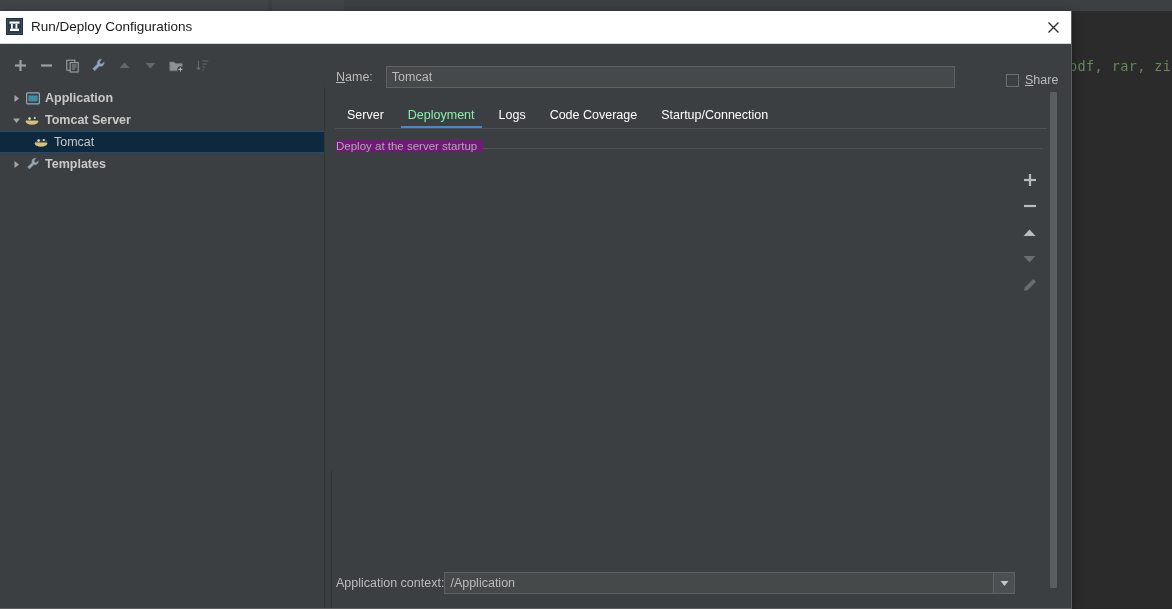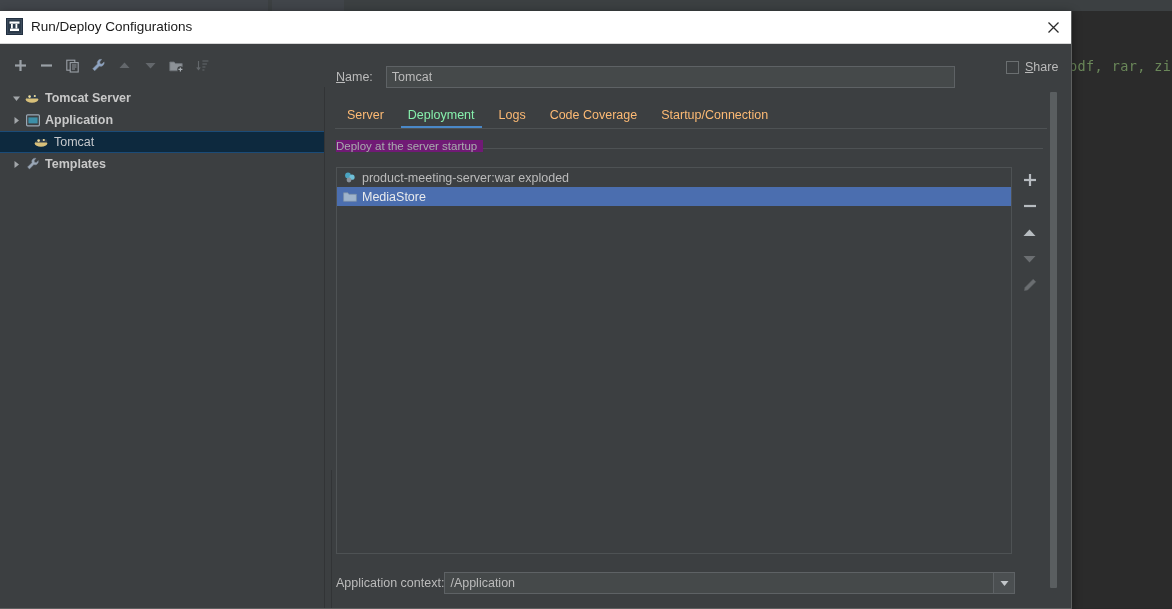--- a/index.html
+++ b/index.html
@@ -156,21 +156,21 @@
   .text-field {
     width: 569px; height: 22px;
     background: #45494a;
     border: 1px solid #5e6265;
     box-sizing: border-box;
     color: #bbbbbb; font-size: 12.5px;
     font-family: "Liberation Sans", sans-serif;
     padding: 0 5px; outline: none;
   }
   .share-wrap {
-    position: absolute; left: 676px; top: 16px;
+    position: absolute; left: 676px; top: 29px;
     display: flex; align-items: center; cursor: pointer;
   }
   .cbox {
     width: 13px; height: 13px;
     border: 1px solid #6b6f71;
     background: #3c3f41;
     box-sizing: border-box;
     margin-right: 6px;
   }
   .share-label { font-size: 12.5px; color: #bbbbbb; }
@@ -180,21 +180,21 @@
   .tabs {
     position: absolute; left: 5px; top: 56px;
     width: 712px; height: 28px;
     display: flex; align-items: flex-end;
     border-bottom: 1px solid #4e5254;
   }
   .tab {
     position: relative;
     padding: 0 12px; height: 27px;
     display: flex; align-items: center;
-    font-size: 12.5px; color: #fdba74;
+    font-size: 12.5px; color: #ffffff;
     cursor: pointer; white-space: nowrap;
   }
   .tab.active { color: #86efac; }
   .tab.active::after {
     content: ""; position: absolute;
     left: 5px; right: 5px; bottom: 0; height: 2px;
     background: #4a88c7;
   }
 
   
@@ -371,47 +371,47 @@
           <path d="M6.4 2h6M6.4 5h4.5M6.4 8h3M6.4 11h2" stroke="#9aa0a6" stroke-width="1.1"></path>
         </svg>
       </div>
     </div>
 
     <div class="tree-panel">
 
       <div class="tree-row bold">
         <span class="tree-arrow">
           <svg width="9" height="9" viewBox="0 0 9 9">
+              <path d="M2.5 1 L7 4.5 L2.5 8 Z" fill="#a2a6a9"></path>
+            </svg>
+        </span>
+        <span class="tree-ico">
+          <svg width="14" height="13" viewBox="0 0 14 13">
+            <rect x="0.6" y="0.8" width="12.8" height="11" rx="1" fill="none" stroke="#9aa8b5" stroke-width="1.2"></rect>
+            <rect x="2.4" y="3.4" width="9.2" height="6" fill="#3d8fa8"></rect>
+          </svg>
+        </span>
+        <span class="tree-label">Application</span>
+      </div>
+
+      <div class="tree-row bold">
+        <span class="tree-arrow">
+          <svg width="9" height="9" viewBox="0 0 9 9">
               <path d="M1 2.5 L8 2.5 L4.5 7 Z" fill="#a2a6a9"></path>
             </svg>
         </span>
         <span class="tree-ico">
           <svg width="15" height="12" viewBox="0 0 15 12">
             <ellipse cx="7" cy="7.6" rx="6.3" ry="3.2" fill="#d8c07a"></ellipse>
             <path d="M1.2 6.6 C3 3.2 8 2 12.6 3.6 L13.6 6.6 Z" fill="#2e3c4c"></path>
             <circle cx="4.6" cy="4.6" r="1.3" fill="#f0e0a0"></circle>
             <circle cx="9.8" cy="4" r="1.1" fill="#f0e0a0"></circle>
           </svg>
         </span>
         <span class="tree-label">Tomcat Server</span>
-      </div>
-
-      <div class="tree-row bold">
-        <span class="tree-arrow">
-          <svg width="9" height="9" viewBox="0 0 9 9">
-              <path d="M2.5 1 L7 4.5 L2.5 8 Z" fill="#a2a6a9"></path>
-            </svg>
-        </span>
-        <span class="tree-ico">
-          <svg width="14" height="13" viewBox="0 0 14 13">
-            <rect x="0.6" y="0.8" width="12.8" height="11" rx="1" fill="none" stroke="#9aa8b5" stroke-width="1.2"></rect>
-            <rect x="2.4" y="3.4" width="9.2" height="6" fill="#3d8fa8"></rect>
-          </svg>
-        </span>
-        <span class="tree-label">Application</span>
       </div>
 
       <div class="tree-row selected" style="padding-left:33px;">
         <span class="tree-ico">
           <svg width="15" height="12" viewBox="0 0 15 12">
             <ellipse cx="7" cy="7.6" rx="6.3" ry="3.2" fill="#d8c07a"></ellipse>
             <path d="M1.2 6.6 C3 3.2 8 2 12.6 3.6 L13.6 6.6 Z" fill="#2e3c4c"></path>
             <circle cx="4.6" cy="4.6" r="1.3" fill="#f0e0a0"></circle>
             <circle cx="9.8" cy="4" r="1.1" fill="#f0e0a0"></circle>
           </svg>
@@ -464,40 +464,20 @@
         <div class="tab">
           <span>Startup/Connection</span>
         </div>
       </div>
 
       <div class="group-box">
         <span class="group-line"></span>
         <span class="group-title">Deploy at the server startup</span>
       </div>
 
-      <div class="list-box">
-        <div class="list-row">
-          <span class="list-ico">
-            <svg width="14" height="13" viewBox="0 0 14 13">
-              <circle cx="5" cy="4.4" r="2.9" fill="#4aa3c0"></circle>
-              <circle cx="9" cy="6.2" r="2.6" fill="#6fc0d8"></circle>
-              <circle cx="6" cy="9" r="2.4" fill="#8a939c"></circle>
-            </svg>
-          </span>
-          <span class="list-label">product-meeting-server:war exploded</span>
-        </div>
-        <div class="list-row selected">
-          <span class="list-ico">
-            <svg width="14" height="12" viewBox="0 0 14 12">
-              <path d="M0.6 1.8 h4.2 l1.1 1.5 h7.5 v7 h-12.8 z" fill="#9fb4cc" stroke="#7e90a5" stroke-width="0.7"></path>
-            </svg>
-          </span>
-          <span class="list-label">MediaStore</span>
-        </div>
-      </div>
 
       <div class="list-tools">
         <div class="lt-btn" style="top:0px;">
           <svg width="14" height="14" viewBox="0 0 14 14">
             <rect x="5.9" y="1" width="2.2" height="12" fill="#b7bcc0"></rect>
             <rect x="1" y="5.9" width="12" height="2.2" fill="#b7bcc0"></rect>
           </svg>
         </div>
         <div class="lt-btn" style="top:26px;">
           <svg width="14" height="14" viewBox="0 0 14 14">

